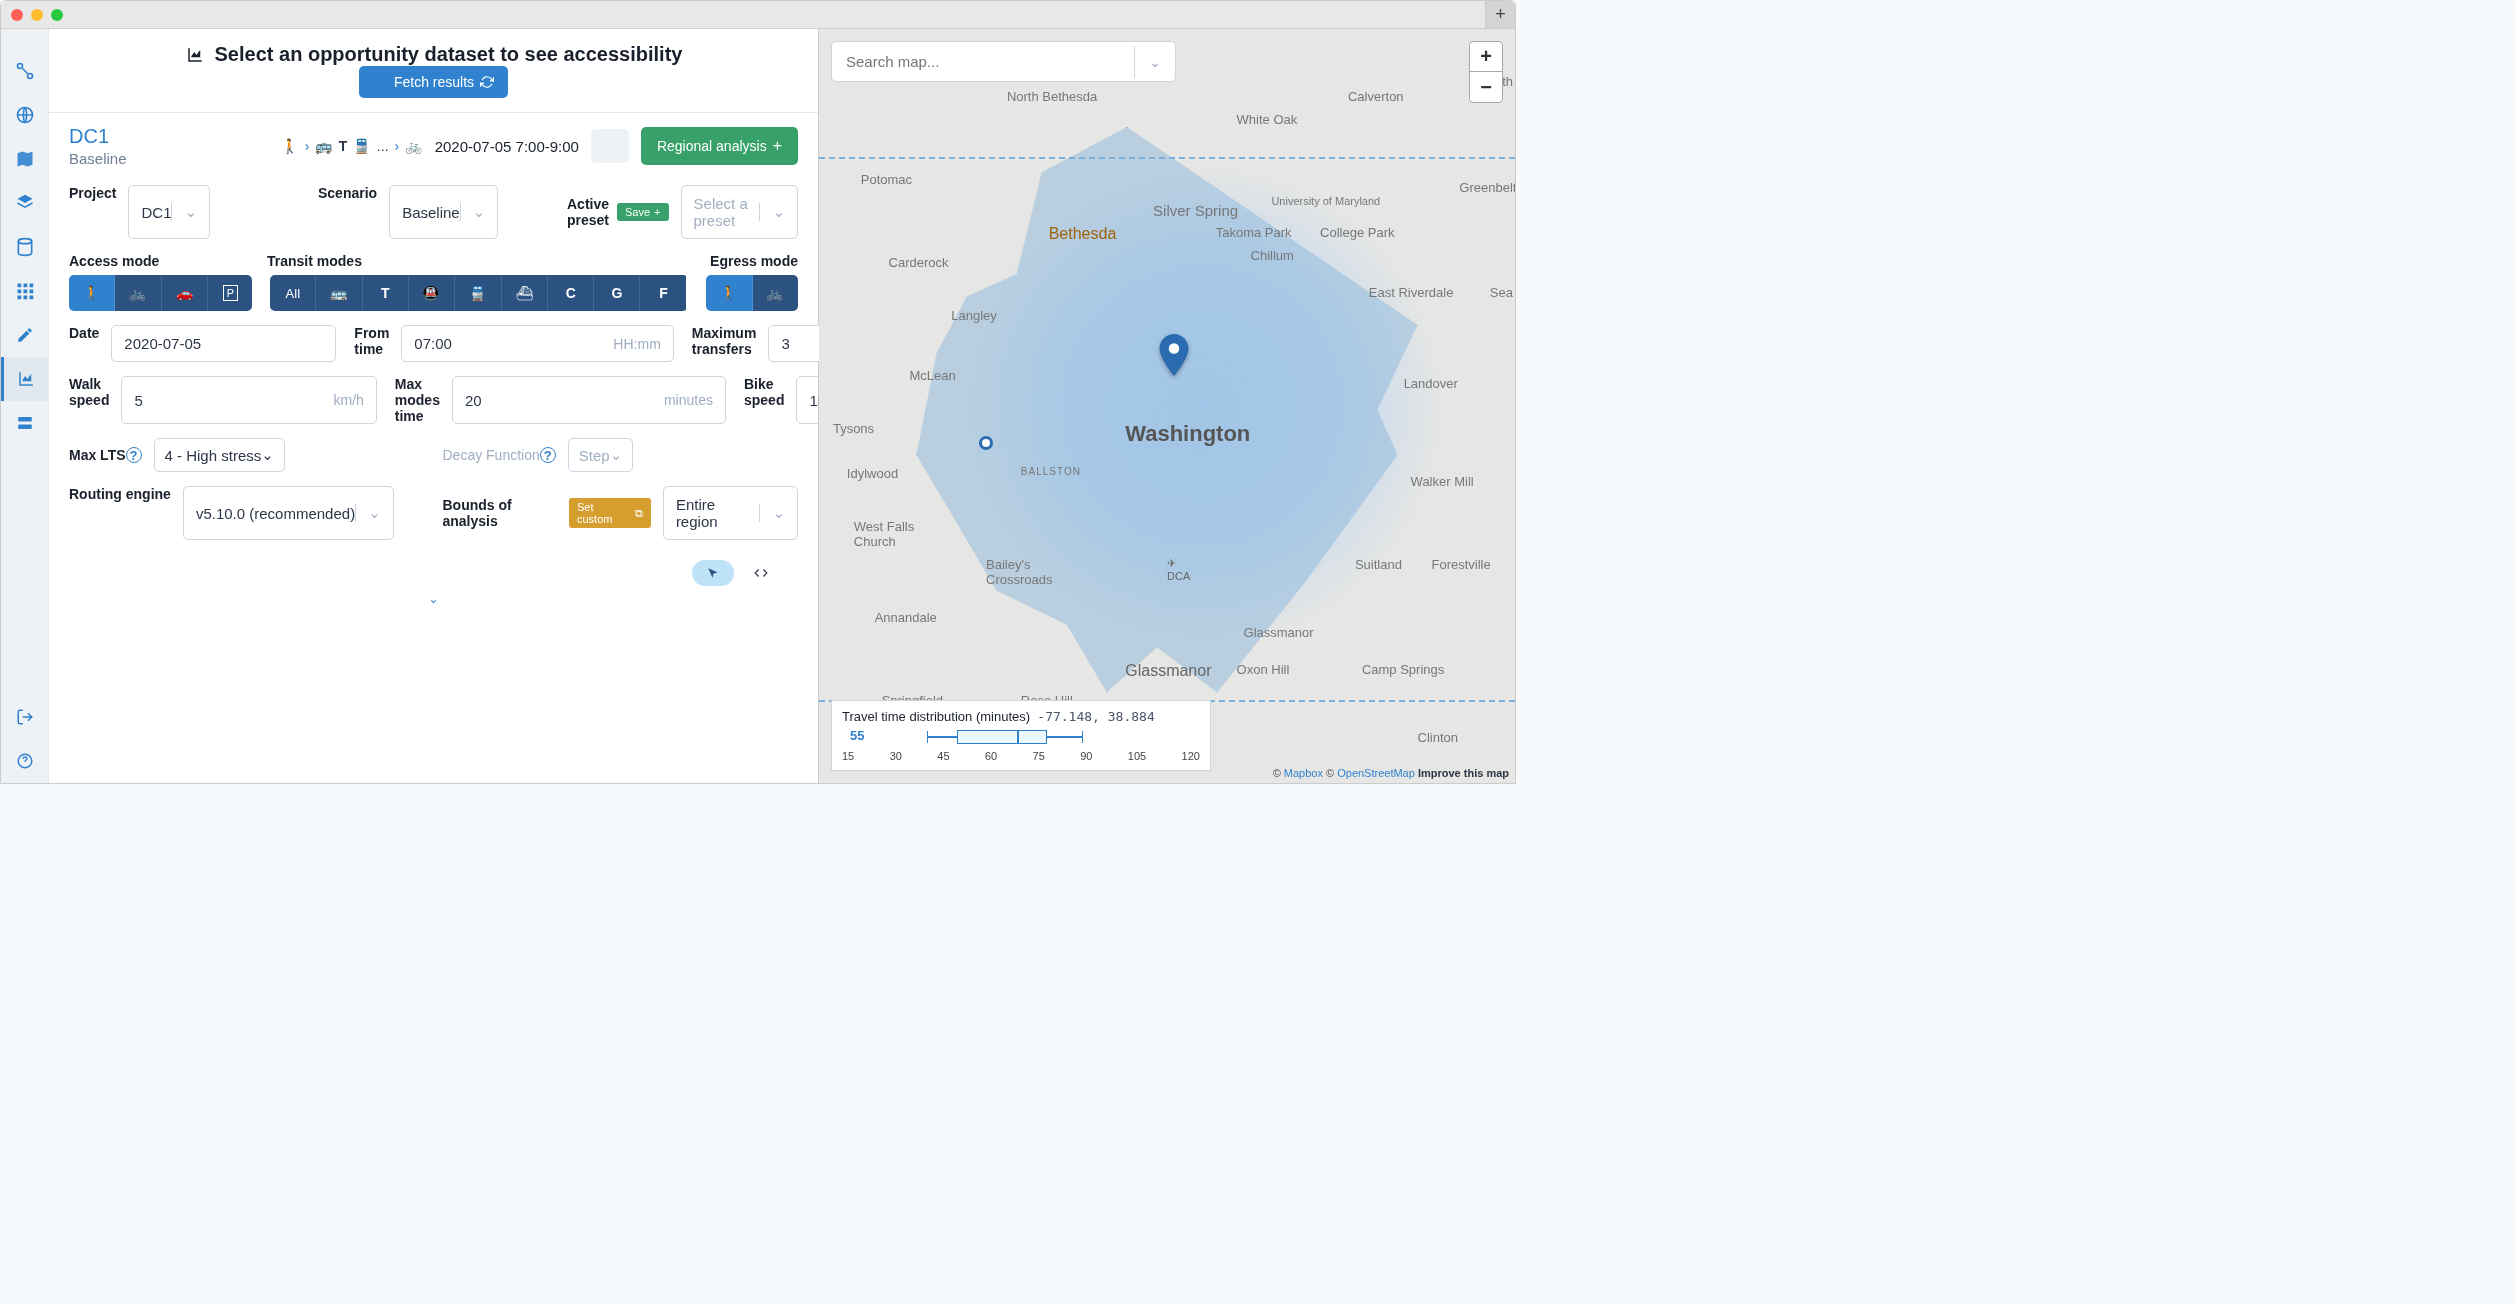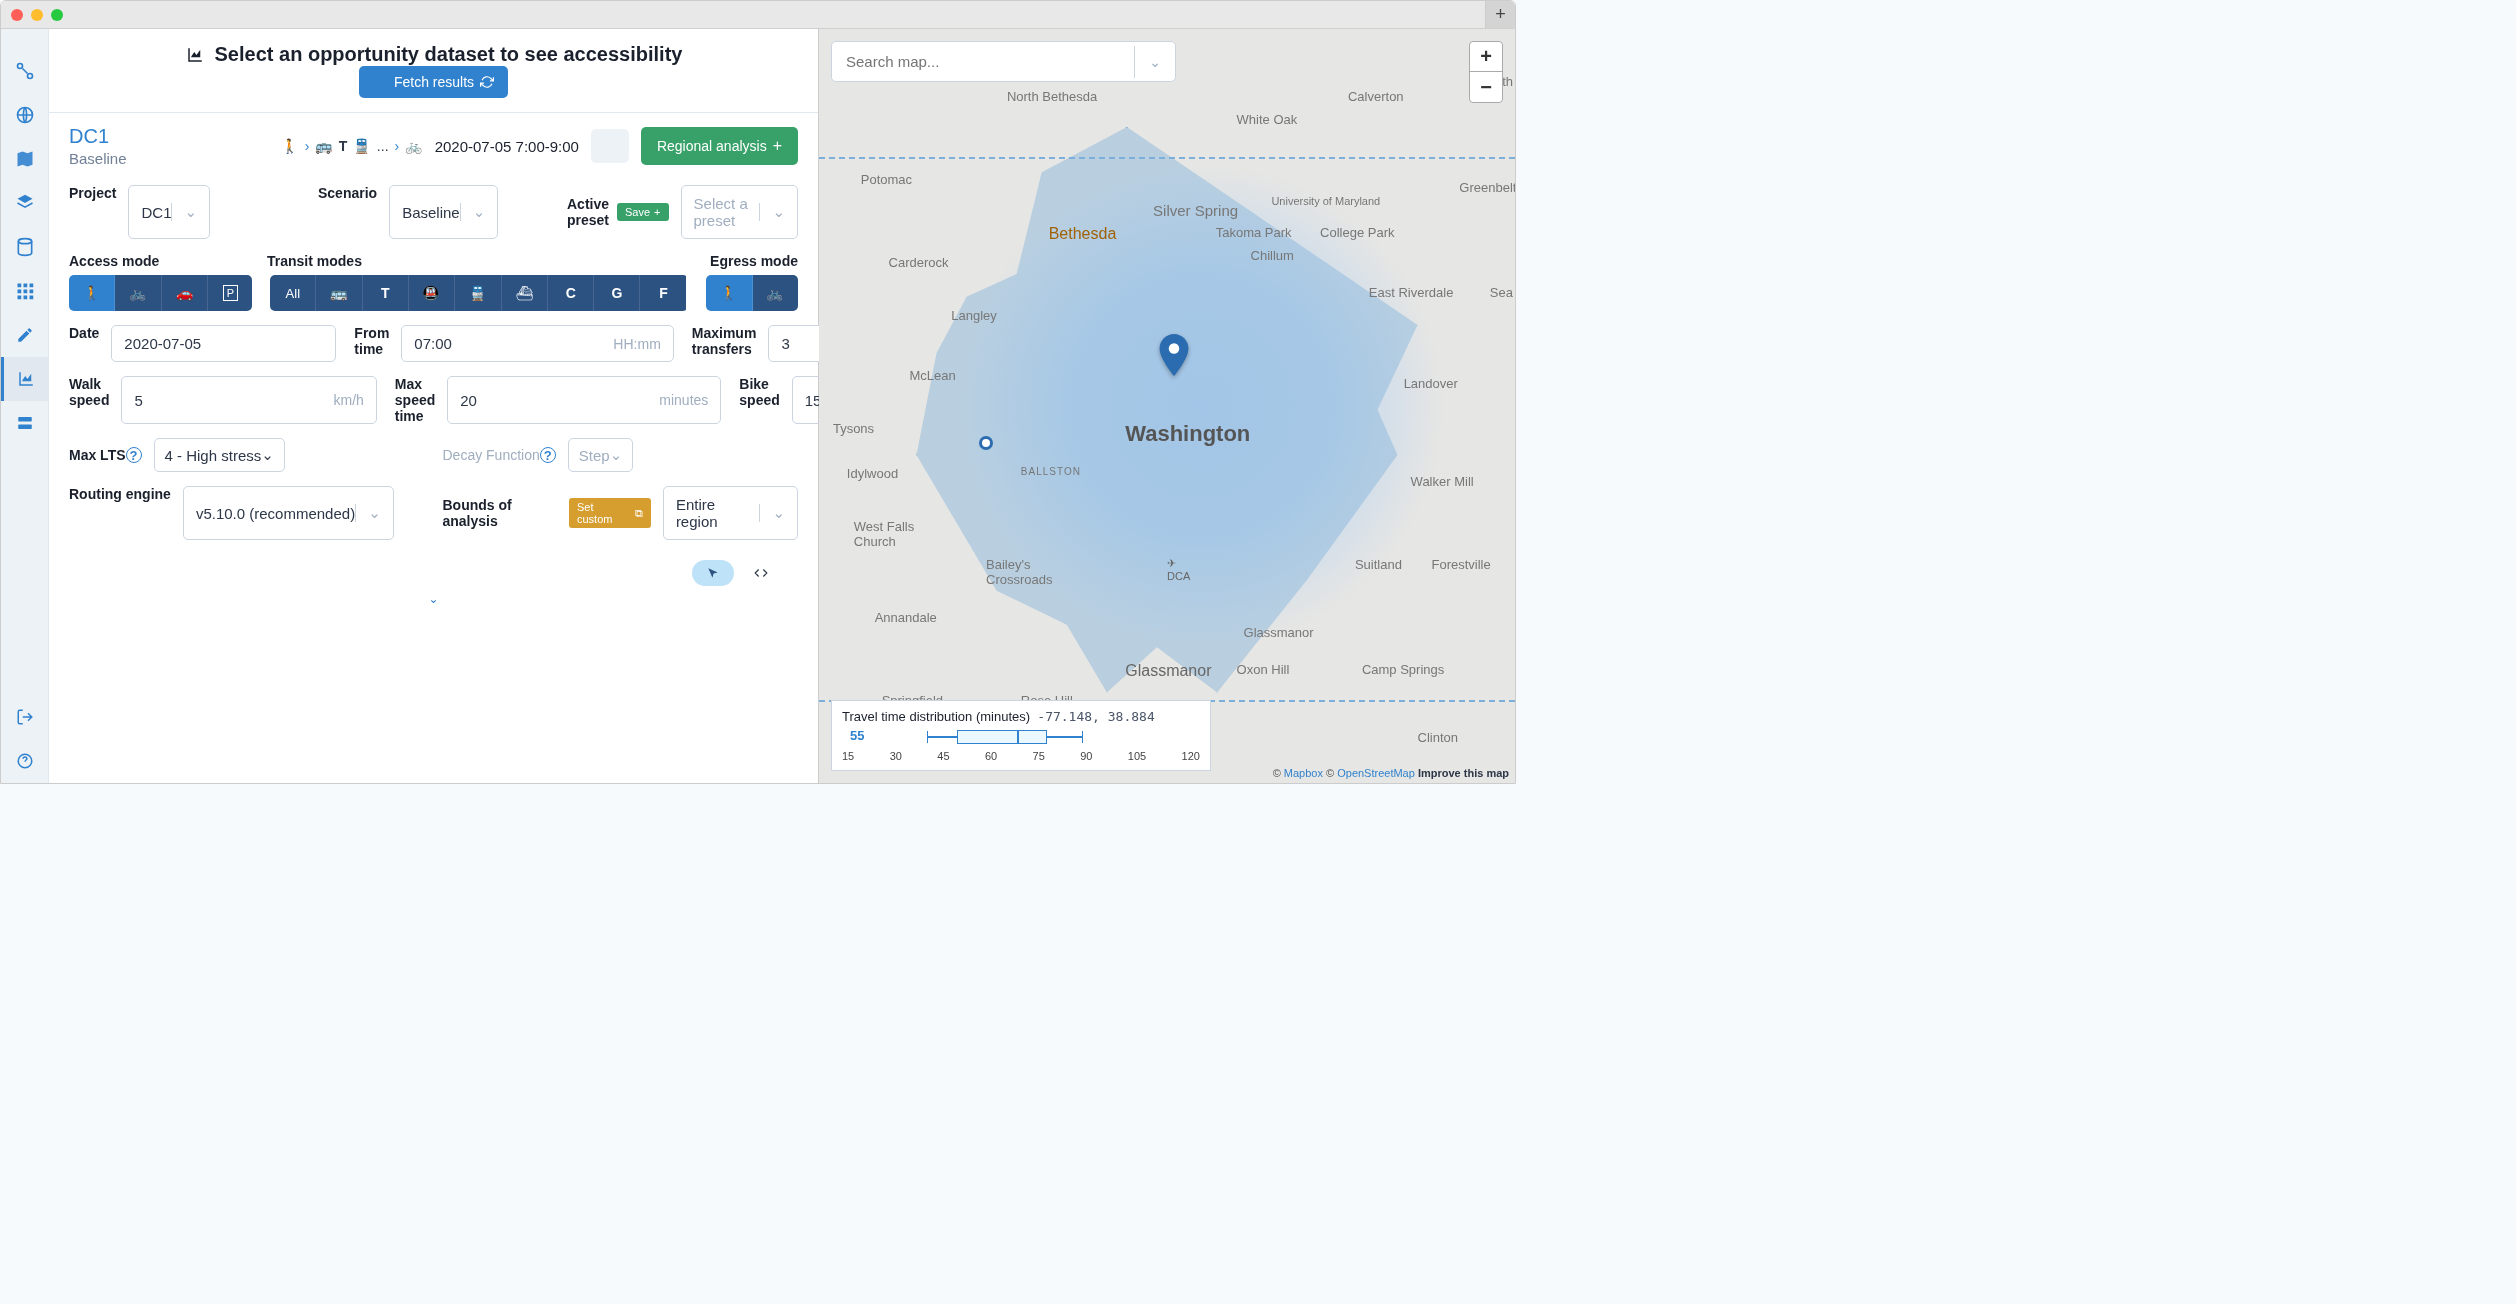--- a/index.html
+++ b/index.html
@@ -411,21 +411,21 @@
 
         <div class="row">
           <div class="field">
             <span class="label">Walk speed</span>
             <div class="input-unit">
                 <input value="5" style="">
                 <span class="unit">km/h</span>
               </div>
           </div>
           <div class="field">
-            <span class="label">Max speed time</span>
+            <span class="label">Max modes time</span>
             <div class="input-unit">
                 <input value="20" style="">
                 <span class="unit">minutes</span>
               </div>
           </div>
           <div class="field">
             <span class="label">Bike speed</span>
             <div class="input-unit">
                 <input value="15" style="">
                 <span class="unit">km/h</span>

